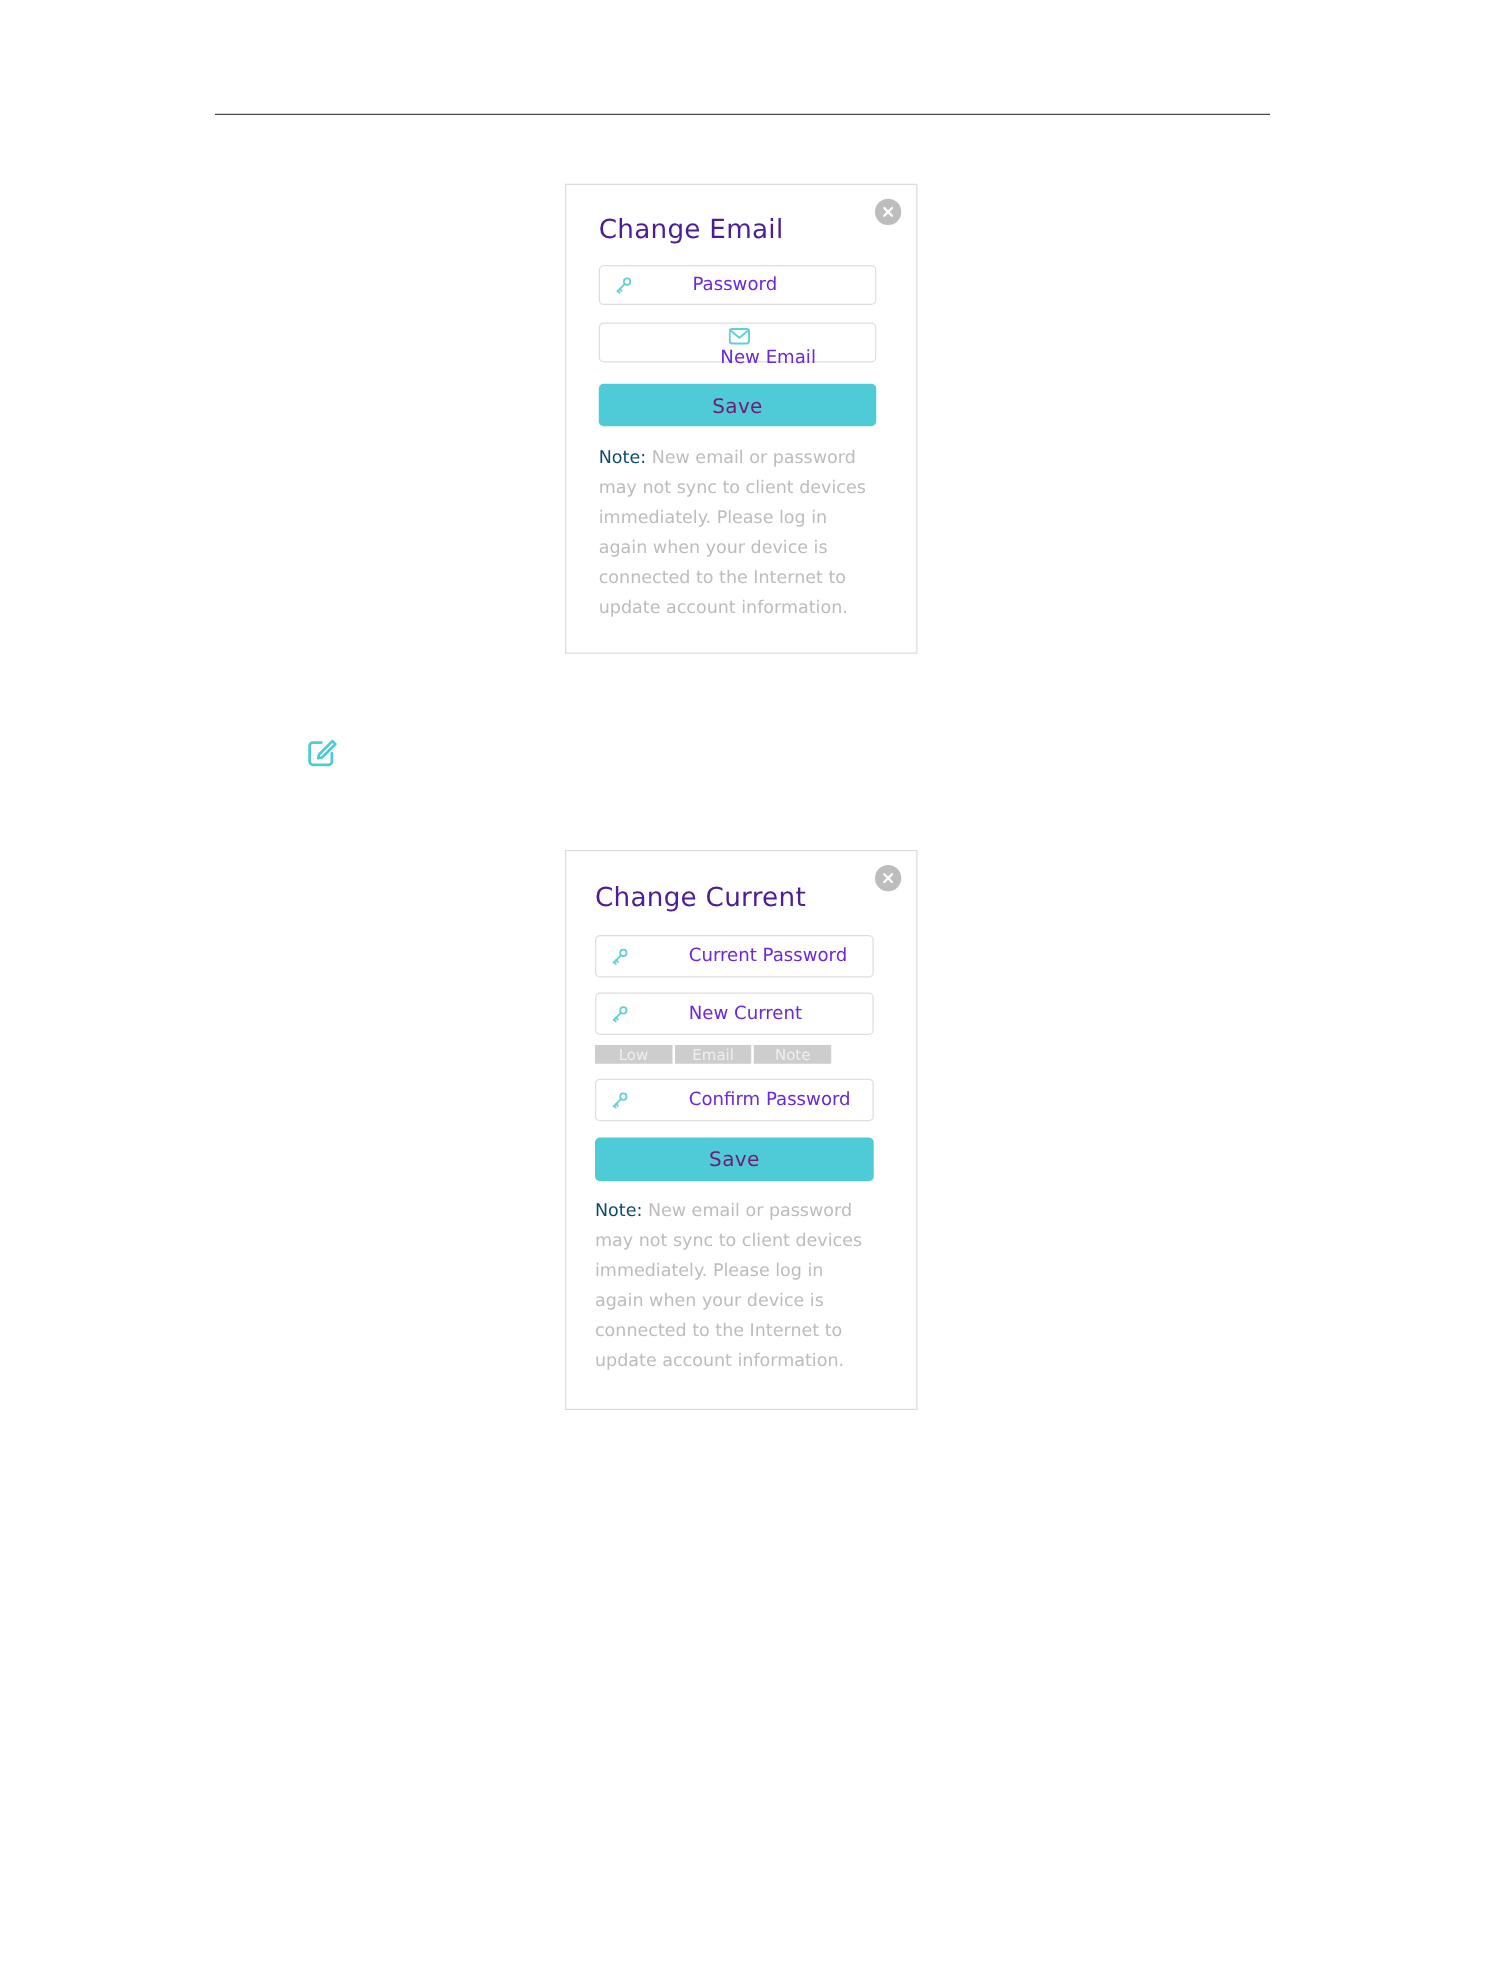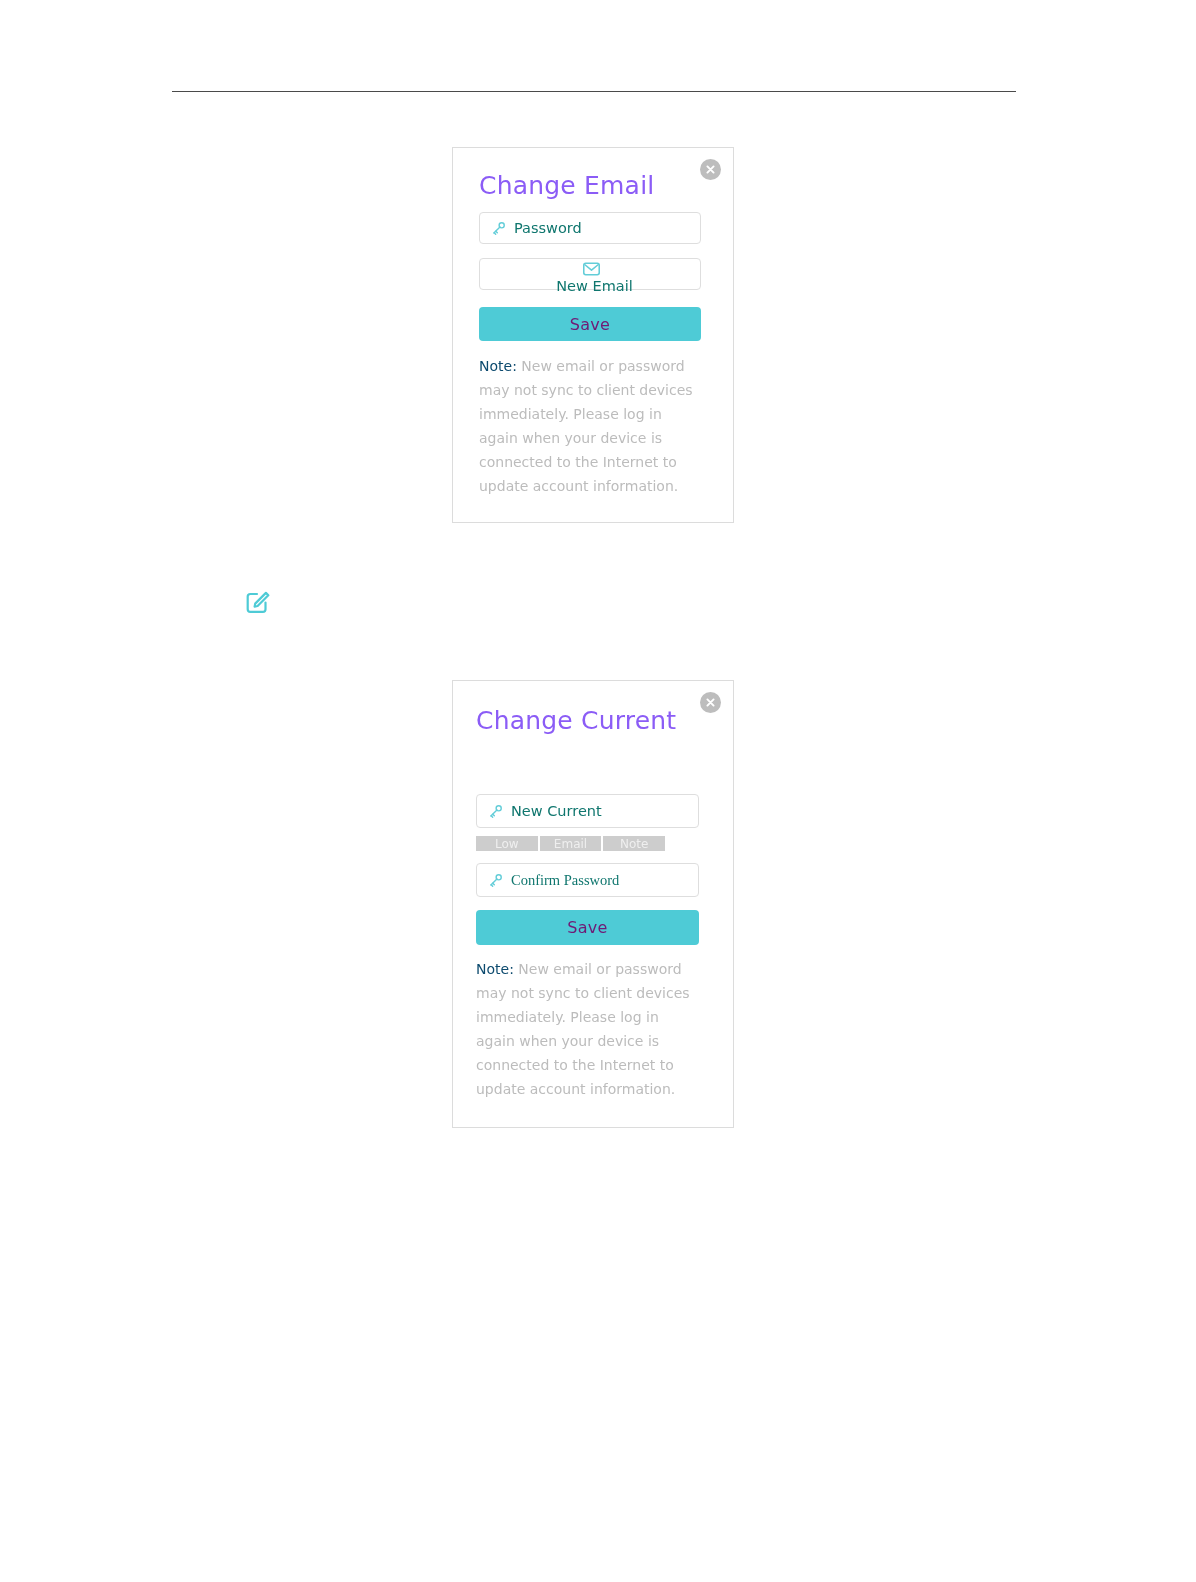--- a/index.html
+++ b/index.html
@@ -65,22 +65,22 @@
     justify-content: center;
     cursor: pointer;
   }
   .close-btn svg { display: block; }
 
   
   .dialog-title {
     position: absolute;
     left: 26px;
     top: 23px;
-    font-size: 25px;
-    color: #8b5cf6;
+    font-size: 21px;
+    color: #4c1d95;
     letter-spacing: 0.2px;
     white-space: nowrap;
   }
   #dialog-change-password .dialog-title {
     left: 23px;
     top: 25px;
   }
 
   
   .field {
@@ -106,22 +106,23 @@
     width: 19px;
     height: 19px;
     flex: 0 0 19px;
     display: flex;
     align-items: center;
     justify-content: center;
     margin-right: 6px;
   }
   .field .ftext {
     font-size: 14.5px;
-    color: #0f766e;
+    color: #6d28d9;
     white-space: nowrap;
+    margin-left: 40px;
   }
 
   
   .save-btn {
     position: absolute;
     left: 26px;
     width: 222px;
     height: 34px;
     background: #4ecbd6;
     border: none;
@@ -247,20 +248,33 @@
   <div class="dialog-inner">
 
     <div class="close-btn">
       <svg width="11" height="11" viewBox="0 0 11 11" aria-hidden="true">
         <path d="M2.4 2.4 L8.6 8.6 M8.6 2.4 L2.4 8.6" stroke="#ffffff" stroke-width="1.9" stroke-linecap="round"></path>
       </svg>
     </div>
 
     <div class="dialog-title">Change Current</div>
 
+    <div class="field" style="top:67px;">
+      <span class="ficon">
+        <svg width="17" height="17" viewBox="0 0 24 24" aria-hidden="true">
+          <g stroke="#63cdd8" stroke-width="2" fill="none" stroke-linecap="round">
+            <circle cx="16.5" cy="7.5" r="3.6"></circle>
+            <path d="M14 10 L5.5 18.5"></path>
+            <path d="M8.2 15.8 L10.3 17.9"></path>
+            <path d="M6 18 L8 20"></path>
+          </g>
+        </svg>
+      </span>
+      <span class="ftext">Current Password</span>
+    </div>
 
     <div class="field" style="top:113px;">
       <span class="ficon">
         <svg width="17" height="17" viewBox="0 0 24 24" aria-hidden="true">
           <g stroke="#63cdd8" stroke-width="2" fill="none" stroke-linecap="round">
             <circle cx="16.5" cy="7.5" r="3.6"></circle>
             <path d="M14 10 L5.5 18.5"></path>
             <path d="M8.2 15.8 L10.3 17.9"></path>
             <path d="M6 18 L8 20"></path>
           </g>
@@ -274,21 +288,21 @@
         <span>Low</span>
       </div>
       <div class="strength-seg">
         <span>Email</span>
       </div>
       <div class="strength-seg">
         <span>Note</span>
       </div>
     </div>
 
-    <div class="field" style="top:182px;font-family:Liberation Serif, serif;">
+    <div class="field" style="top:182px;">
       <span class="ficon">
         <svg width="17" height="17" viewBox="0 0 24 24" aria-hidden="true">
           <g stroke="#63cdd8" stroke-width="2" fill="none" stroke-linecap="round">
             <circle cx="16.5" cy="7.5" r="3.6"></circle>
             <path d="M14 10 L5.5 18.5"></path>
             <path d="M8.2 15.8 L10.3 17.9"></path>
             <path d="M6 18 L8 20"></path>
           </g>
         </svg>
       </span>

